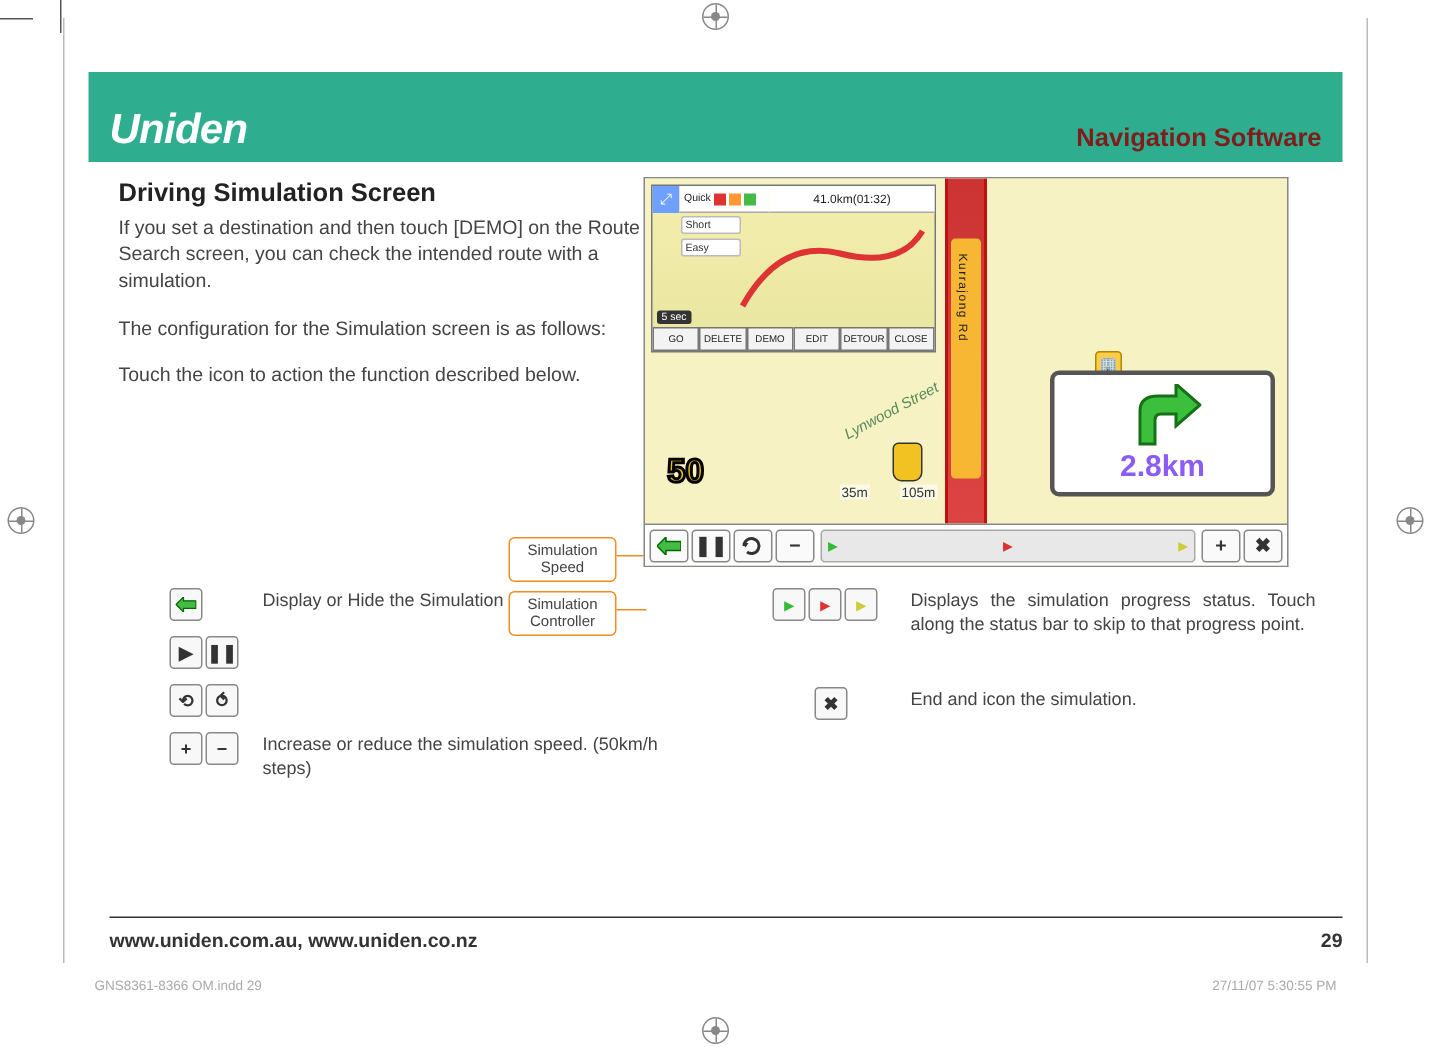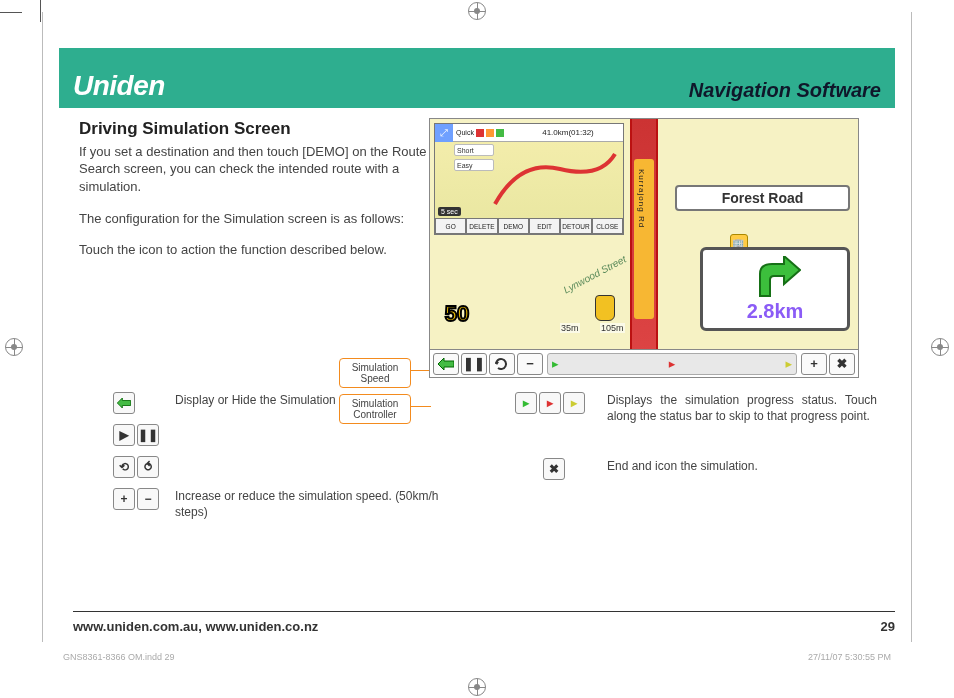--- a/index.html
+++ b/index.html
@@ -34,21 +34,21 @@
     margin: 36px 16px 0 16px;
     height: 60px;
     background: #2eae8f;
     display: flex;
     align-items: flex-end;
     justify-content: space-between;
     padding: 0 14px 6px 14px;
     color: #fff;
   }
   .logo { font-size: 28px; font-weight: 900; letter-spacing: -0.5px; font-style: italic;}
-  .header-title { font-weight: bold; font-style: italic; font-size: 20px; color: #0f172a; }
+  .header-title { font-weight: bold; font-size: 17px; color: #7f1d1d; }
   .content {
     display: flex;
     padding: 10px 20px 0 36px;
   }
   .left-col { width: 350px; font-size: 13px; line-height: 1.35; color:#444;}
   .left-col h2 { font-size: 17px; color:#222; margin-bottom: 2px; font-weight:bold;}
   .left-col p { margin-bottom: 14px; }
   .right-col { flex: 1; position: relative; }
 
   
@@ -205,21 +205,20 @@
         <div class="callout-line" style="left:72px;top:12px;"></div>
         <div class="callout-line" style="left:72px;top:48px;"></div>
       </div>
 
       <div class="device">
         <div class="main-map">
           <div class="red-route"></div>
           <div class="orange-route"></div>
           <span class="verti-text">Kurrajong Rd</span>
           <span class="lynwood">Lynwood Street</span>
-          <div class="forest-label">Forest Road</div>
           <div class="poi">🏢</div>
           <div class="turn-box">
             <svg class="turn-arrow" viewBox="0 0 50 44">
               <path d="M10 40 L10 18 Q10 8 22 8 L34 8 L34 0 L50 14 L34 28 L34 20 L24 20 Q20 20 20 24 L20 40 Z" fill="#3cbf3c" stroke="#167016" stroke-width="2"></path>
             </svg>
             <div class="turn-dist">2.8km</div>
           </div>
           <div class="speed-badge">50</div>
           <div class="scale35">35m</div>
           <div class="scale105">105m</div>

